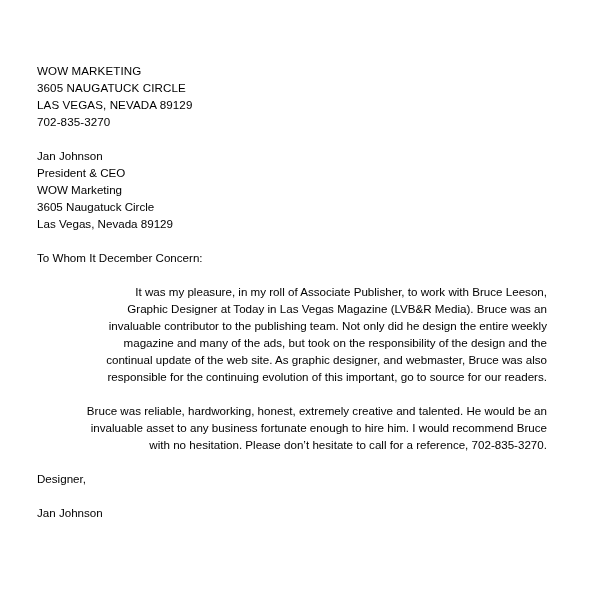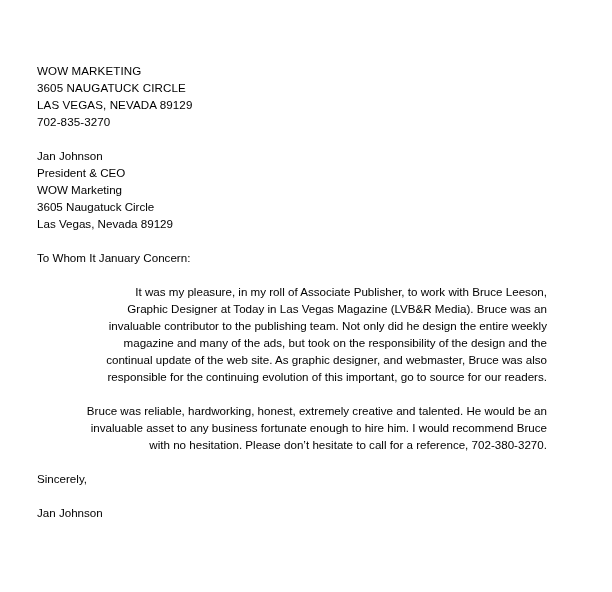--- a/index.html
+++ b/index.html
@@ -54,31 +54,31 @@
 LAS VEGAS, NEVADA 89129
 702-835-3270</div>
 
 
     <div class="block">Jan Johnson
 President &amp; CEO
 WOW Marketing
 3605 Naugatuck Circle
 Las Vegas, Nevada 89129</div>
 
-    <div class="block">To Whom It January Concern:</div>
+    <div class="block">To Whom It December Concern:</div>
 
     <div class="block body-para">It was my pleasure, in my roll of Associate Publisher, to work with Bruce Leeson,
 Graphic Designer at Today in Las Vegas Magazine (LVB&amp;R Media). Bruce was an
 invaluable contributor to the publishing team. Not only did he design the entire weekly
 magazine and many of the ads, but took on the responsibility of the design and the
 continual update of the web site. As graphic designer, and webmaster, Bruce was also
 responsible for the continuing evolution of this important, go to source for our readers.</div>
 
     <div class="block body-para">Bruce was reliable, hardworking, honest, extremely creative and talented. He would be an
 invaluable asset to any business fortunate enough to hire him. I would recommend Bruce
-with no hesitation. Please don’t hesitate to call for a reference, 702-380-3270.</div>
+with no hesitation. Please don’t hesitate to call for a reference, 702-835-3270.</div>
 
-    <div class="block">Sincerely,</div>
+    <div class="block">Designer,</div>
 
     <div class="block">Jan Johnson</div>
 
   </div>
 </div>
 
 </body></html>

